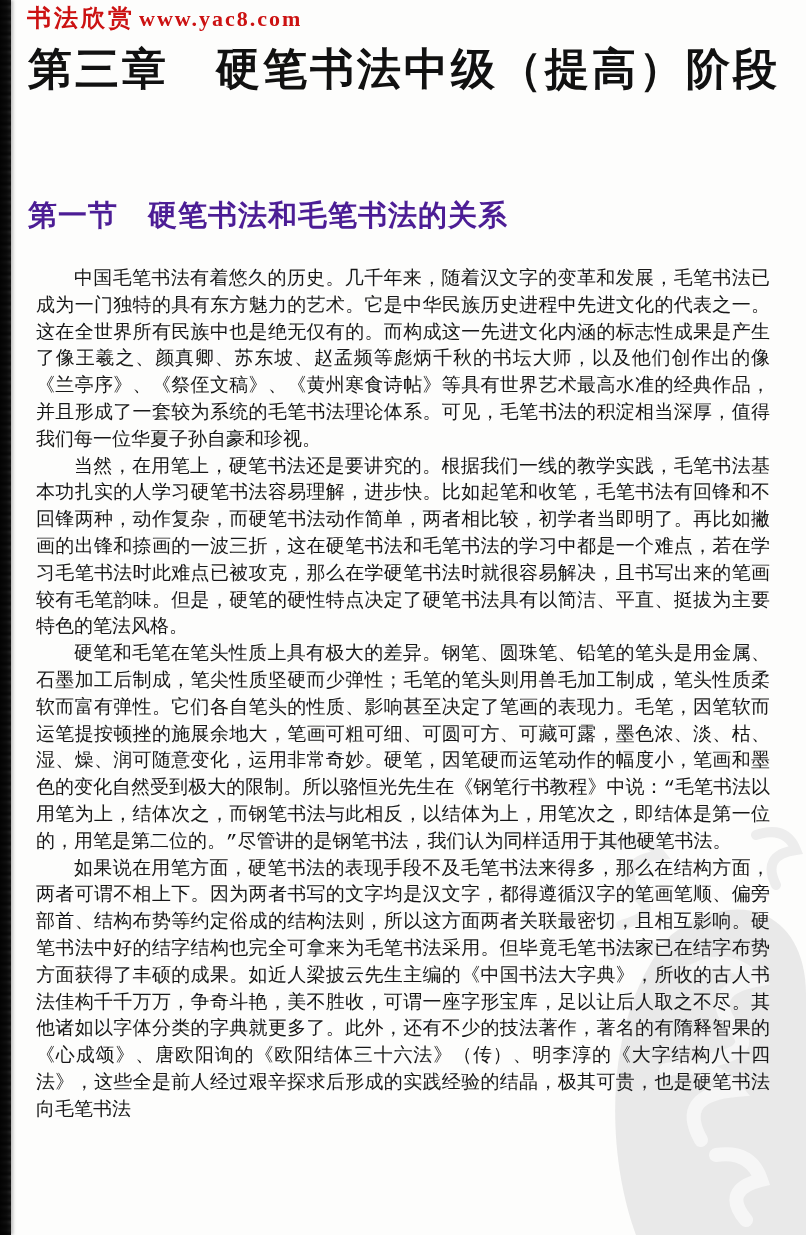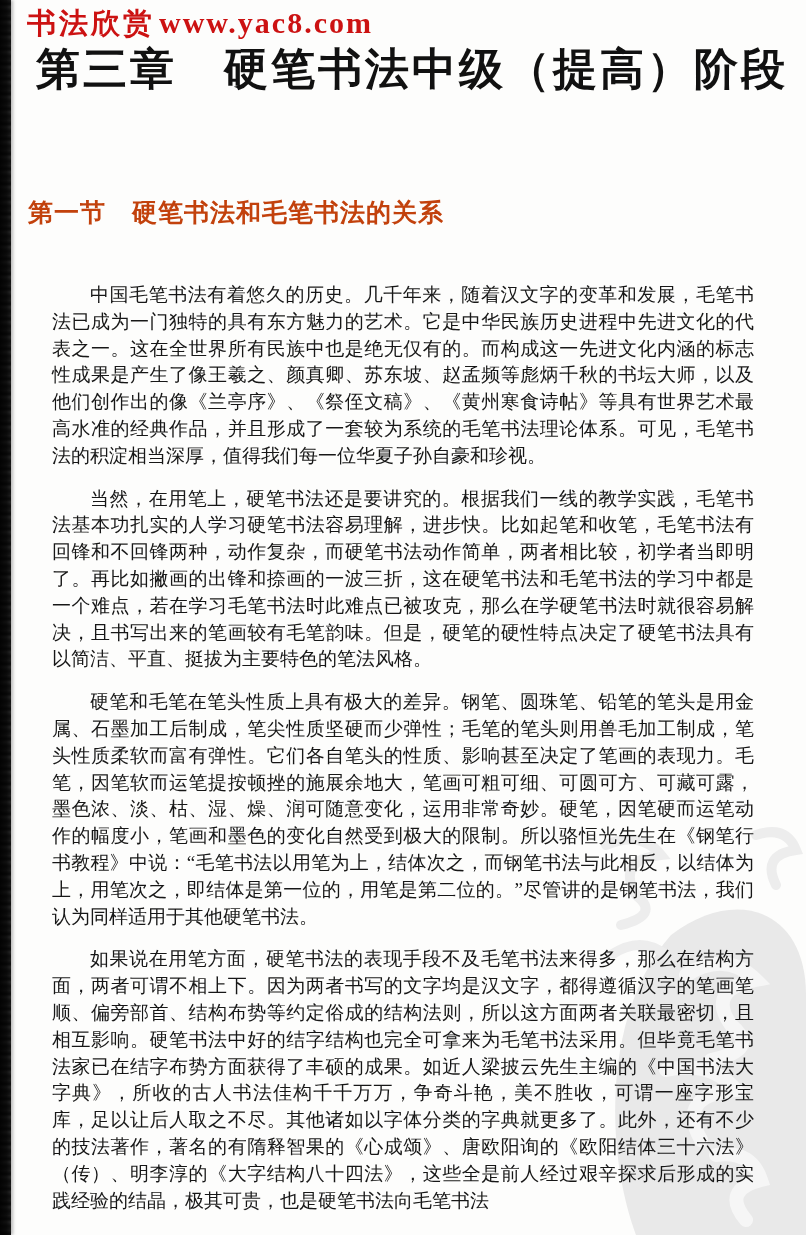--- a/index.html
+++ b/index.html
@@ -26,44 +26,44 @@
   }
   
   .stamp {
     position: absolute; left: 27px; top: 8px;
     color: #cc1212;
     white-space: nowrap;
     line-height: 1;
   }
   .stamp .label {
     font-family: Liberation Mono, monospace;
-    font-size: 29px; font-weight: bold; letter-spacing: 3px;
+    font-size: 24px; font-weight: bold; letter-spacing: 3px;
   }
   .stamp .url {
     font-family: "Liberation Serif", serif;
-    font-size: 30px; font-weight: bold; letter-spacing: 2px;
+    font-size: 22px; font-weight: bold; letter-spacing: 2px;
   }
   .chapter-title {
-    position: absolute; left: 36px; top: 40px; width: 750px;
+    position: absolute; left: 28px; top: 40px; width: 750px;
     font-family: "Liberation Sans", "DejaVu Sans", sans-serif;
     font-size: 44px; font-weight: bold; color: #111;
     letter-spacing: 3px; white-space: nowrap;
   }
   .section-title {
     position: absolute; left: 28px; top: 196px; width: 740px;
     font-family: Liberation Mono, monospace;
-    font-size: 25px; font-weight: bold; color: #c2410c;
+    font-size: 29px; font-weight: bold; color: #4c1d95;
     letter-spacing: 1px; white-space: nowrap;
   }
   .body-text {
     position: absolute; left: 36px; top: 266px; width: 734px;
     font-size: 19px; line-height: 26.8px; color: #171717;
     text-align: justify;
   }
-  .body-text p { margin: 16px; text-indent: 2em; }
+  .body-text p { margin: 0; text-indent: 2em; font-family: Liberation Mono, monospace; }
   
   .page-watermark {
     position: absolute; right: 0; bottom: 0;
     pointer-events: none;
   }
 </style>
 </head>
 <body>
 
 <div class="page">

